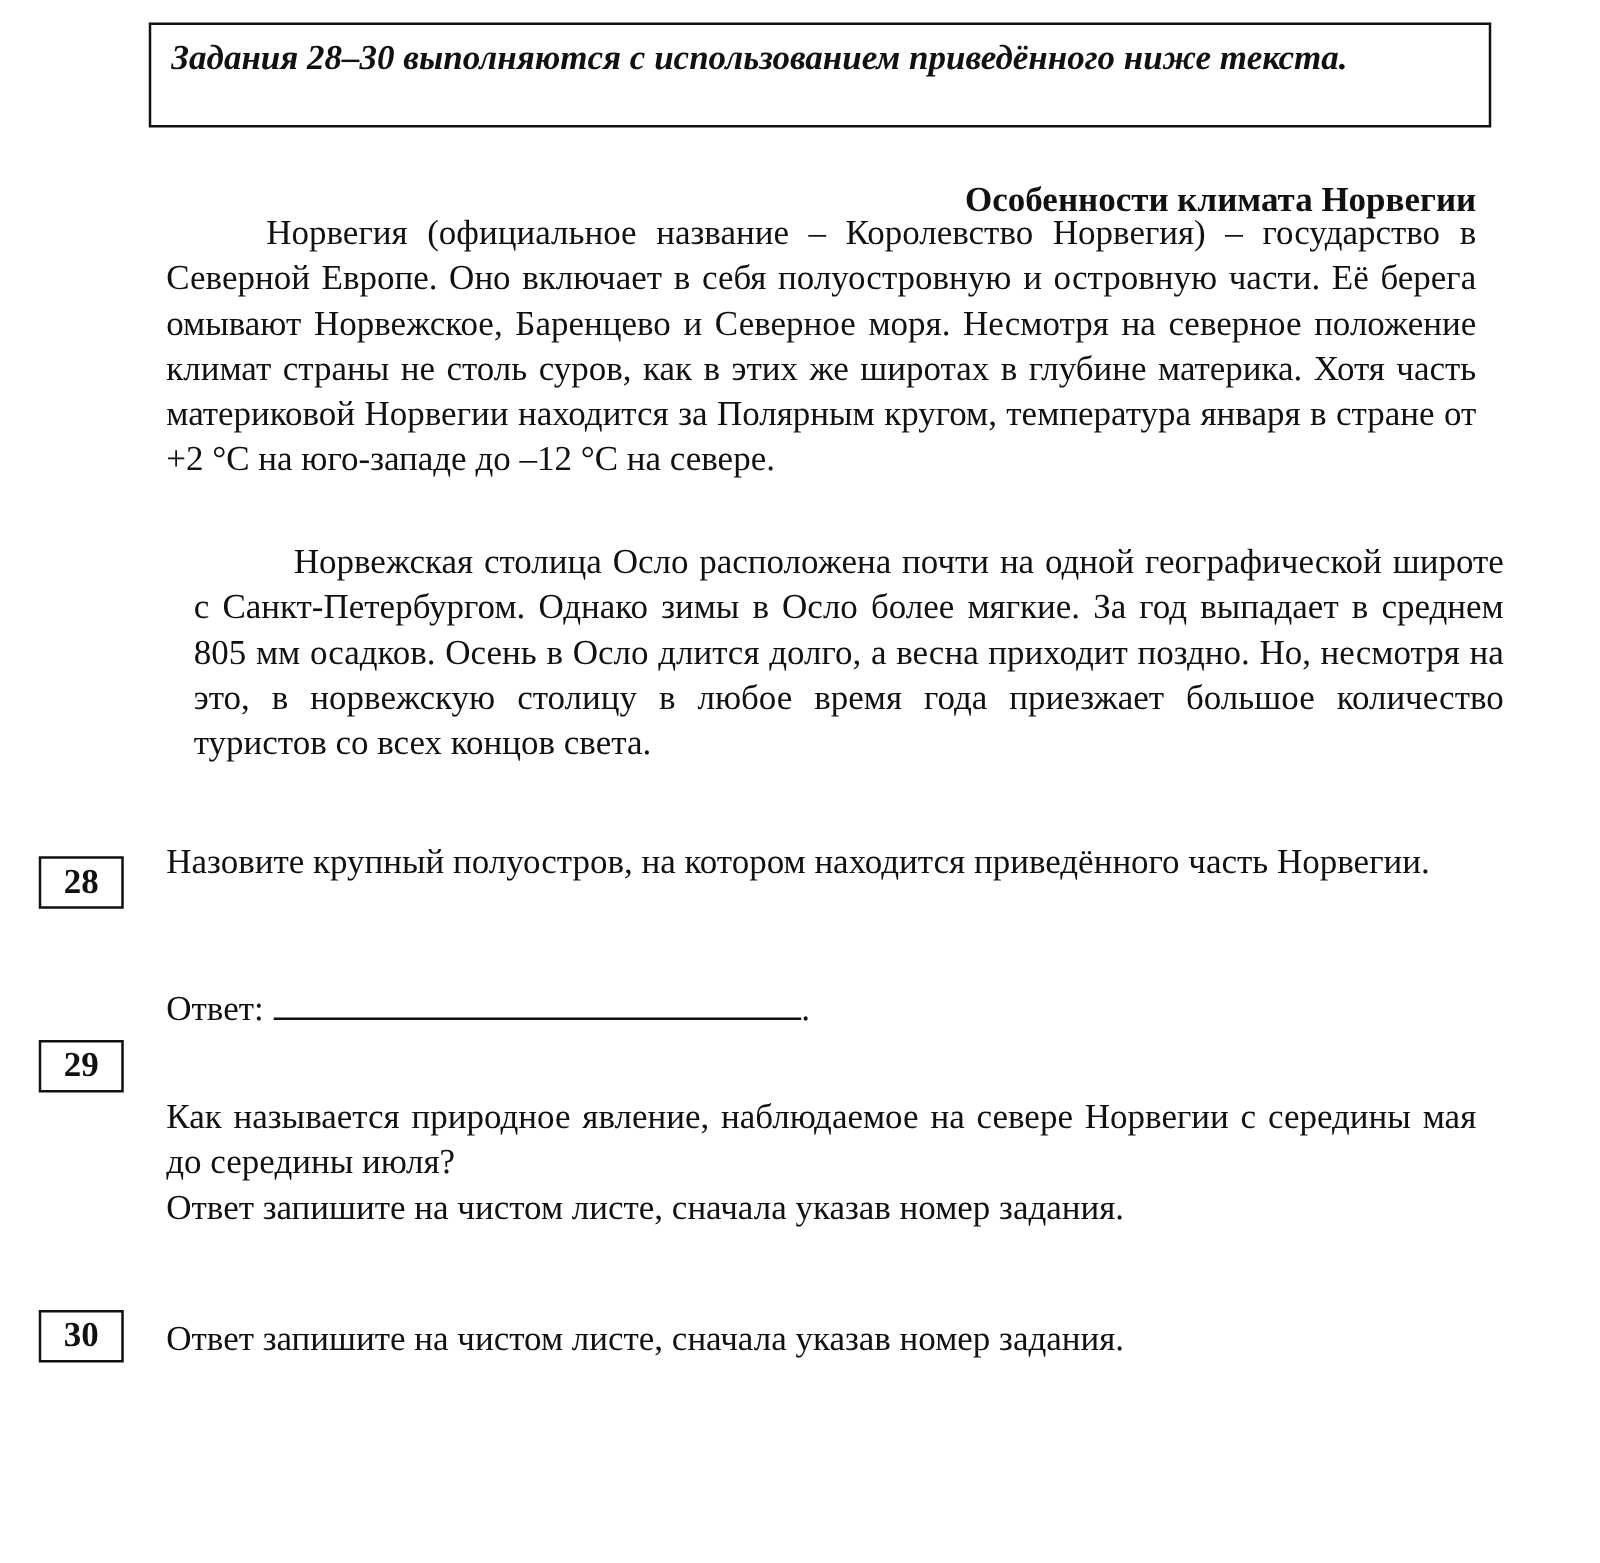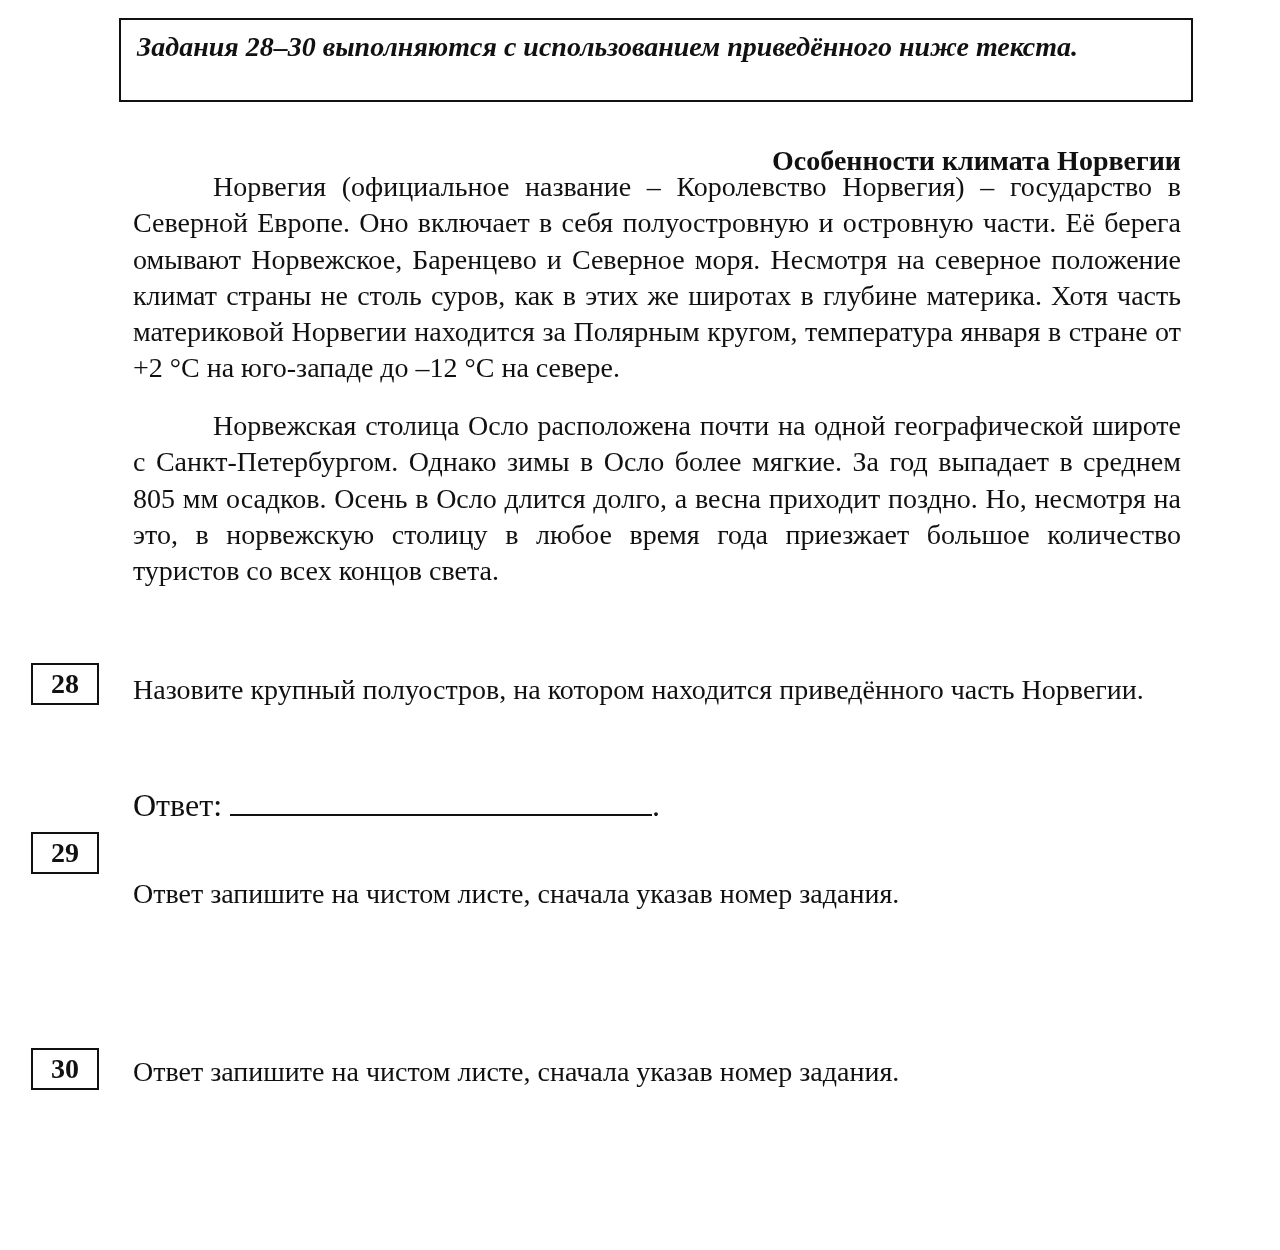--- a/index.html
+++ b/index.html
@@ -18,59 +18,60 @@
   .title {
     position: absolute; left: 133px; width: 1048px; top: 143px;
     text-align: right; font-weight: bold; font-size: 28px; line-height: 36px;
   }
   .para {
     position: absolute; left: 133px; width: 1048px;
     font-size: 28px; line-height: 36.3px;
     text-align: justify; text-indent: 80px;
   }
   .p1 { top: 169px; }
-  .p2 { top: 408px; }
+  .p2 { top: 432px; margin-left: 22px; }
   .qnum {
     position: absolute; left: 31px; width: 68px; height: 42px;
     border: 2px solid #111; box-sizing: border-box;
     font-weight: bold; font-size: 28px; line-height: 38px; text-align: center;
   }
   .qtext {
     position: absolute; left: 133px; width: 1048px;
     font-size: 28px; line-height: 36.3px; text-align: justify;
   }
   .qtext .line { display: block; text-align: left; }
   .answer {
     position: absolute; left: 133px; top: 784px;
-    font-size: 32px; line-height: 36px; white-space: nowrap;
+    font-size: 28px; line-height: 36px; white-space: nowrap;
   }
   .answer-line {
     display: inline-block; width: 422px; height: 30px;
     border-bottom: 2px solid #111; vertical-align: baseline; margin-left: 8px;
   }
 </style>
 </head>
 <body>
 
 <div class="instr-box">
   <span>Задания 28–30 выполняются с использованием приведённого ниже текста.</span>
 </div>
 
 <div class="title">Особенности климата Норвегии</div>
 
 <div class="para p1">Норвегия (официальное название – Королевство Норвегия) – государство в Северной Европе. Оно включает в себя полуостровную и островную части. Её берега омывают Норвежское, Баренцево и Северное моря. Несмотря на северное положение климат страны не столь суров, как в этих же широтах в глубине материка. Хотя часть материковой Норвегии находится за Полярным кругом, температура января в стране от +2 °С на юго-западе до –12 °С на севере.</div>
 <div class="para p2">Норвежская столица Осло расположена почти на одной географической широте с Санкт-Петербургом. Однако зимы в Осло более мягкие. За год выпадает в среднем 805 мм осадков. Осень в Осло длится долго, а весна приходит поздно. Но, несмотря на это, в норвежскую столицу в любое время года приезжает большое количество туристов со всех концов света.</div>
 
-<div class="qnum" style="top:663px;">28</div>
+<div class="qnum" style="top:685px;">28</div>
 <div class="qtext" style="top:672px;">Назовите крупный полуостров, на котором находится приведённого часть Норвегии.</div>
 <div class="answer">
   <span>Ответ:</span><span class="answer-line"></span><span>.</span>
 </div>
 
 <div class="qnum" style="top:832px;">29</div>
 <div class="qtext" style="top:876px;">
+  <span>Как называется природное явление, наблюдаемое на севере Норвегии с середины мая до середины июля?</span>
   <span class="line">Ответ запишите на чистом листе, сначала указав номер задания.</span>
 </div>
 
 <div class="qnum" style="top:1048px;">30</div>
 <div class="qtext" style="top:1054px;">
   <span class="line">Ответ запишите на чистом листе, сначала указав номер задания.</span>
 </div>
 
 </body></html>

